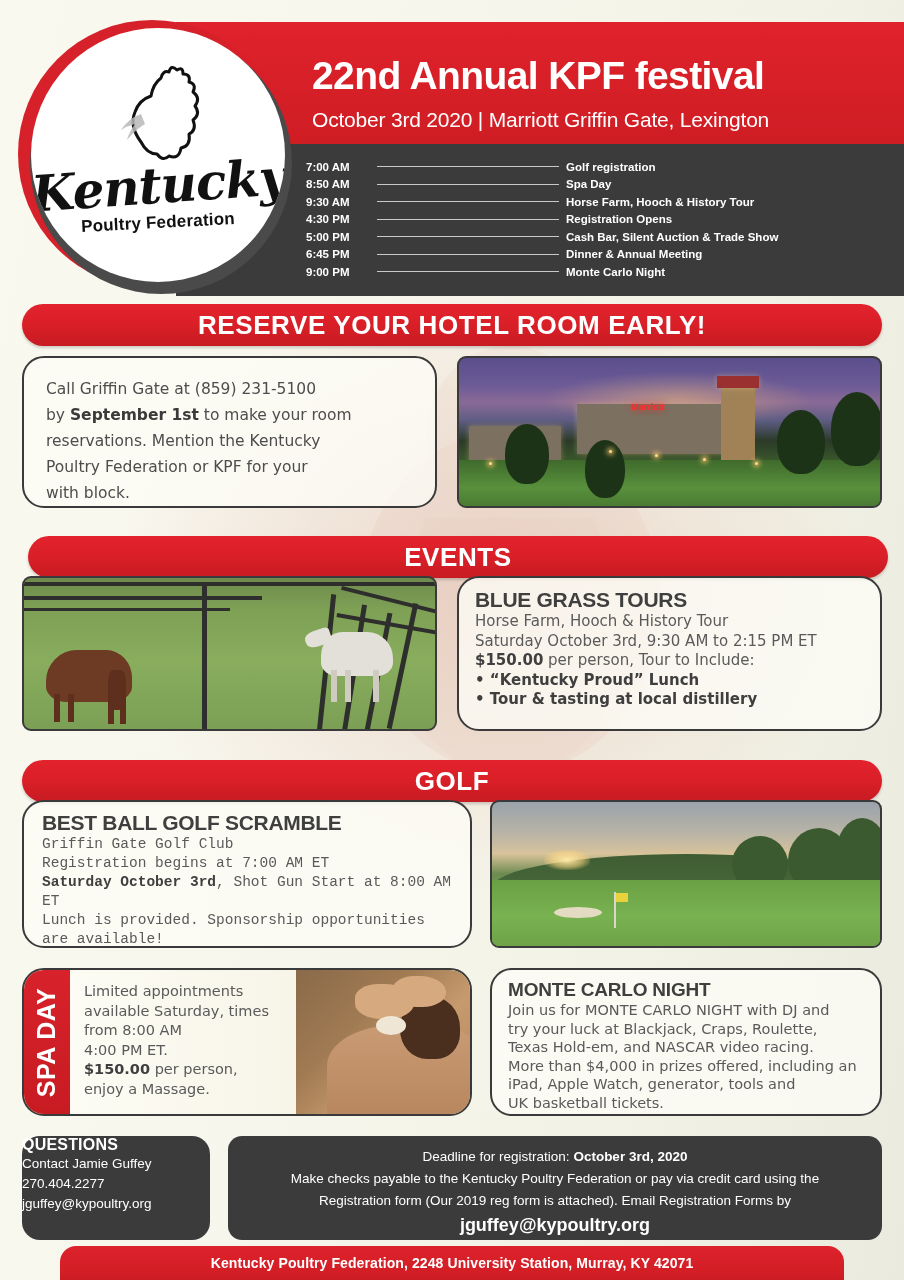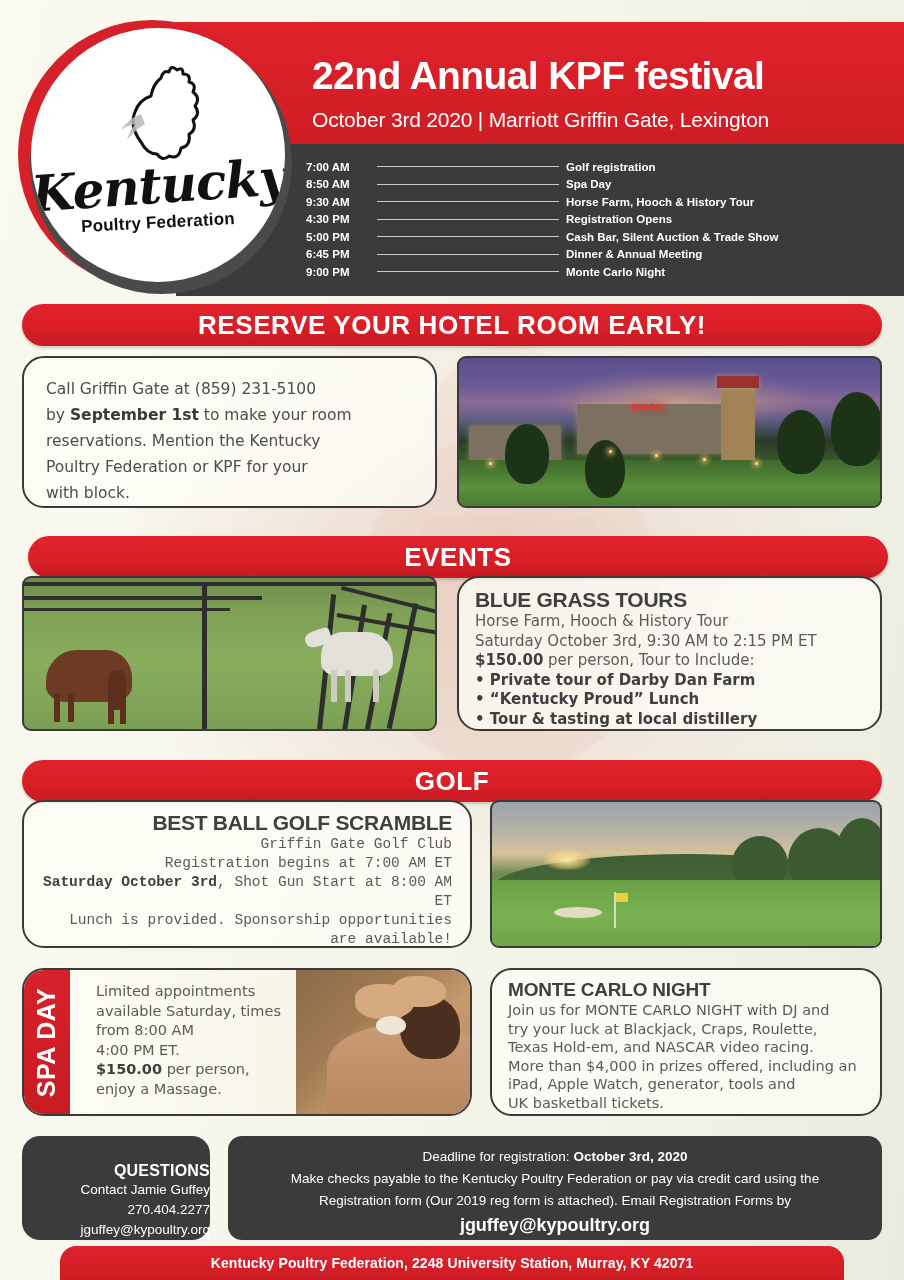--- a/index.html
+++ b/index.html
@@ -225,21 +225,21 @@
   .hp-leg { position: absolute; width: 6px; background: inherit; }
 
   
   .card-tours { left: 457px; top: 576px; width: 425px; height: 155px; padding: 10px 16px; }
   .tours-title { font-size: 21px; font-weight: bold; color: #3f3f3f; letter-spacing: -0.3px; }
   .tours-line { font-size: 15px; color: #5a5a5a; line-height: 19.5px; font-family: "DejaVu Sans", sans-serif; }
   .tours-line b { color: #3f3f3f; }
   .tours-bullet { font-size: 15px; color: #3f3f3f; font-weight: bold; line-height: 19.5px; font-family: "DejaVu Sans", sans-serif; }
 
   
-  .card-golf { left: 22px; top: 800px; width: 450px; height: 148px; padding: 9px 18px; text-align: right; }
+  .card-golf { left: 22px; top: 800px; width: 450px; height: 148px; padding: 9px 18px; }
   .golf-title { font-size: 21px; font-weight: bold; color: #3f3f3f; letter-spacing: -0.3px; }
   .golf-line { font-size: 14.5px; color: #5a5a5a; line-height: 19px; font-family: Liberation Mono, monospace; }
   .golf-line b { color: #3f3f3f; }
 
   
   .photo-golf {
     left: 490px; top: 800px; width: 392px; height: 148px;
     background: linear-gradient(180deg, #9aa3ab 0%, #b9b4a6 22%, #d8c39a 36%, #6d8a52 50%, #6fa04a 62%, #7cb154 100%);
   }
   .gp-sun {
@@ -274,21 +274,21 @@
     transform: rotate(-90deg);
     white-space: nowrap;
     color: #fff; font-size: 25px; font-weight: bold; letter-spacing: 0.5px;
   }
   .spa-body {
     flex: 1 1 auto;
     display: flex;
   }
   .spa-text {
     width: 226px; flex: none;
-    padding: 12px 12px 10px 26px;
+    padding: 12px 12px 10px 14px;
     background: linear-gradient(90deg, #fdfcf4 0%, #f7f5e8 100%);
   }
   .spa-line { font-size: 14.5px; color: #5a5a5a; line-height: 19.5px; font-family: "DejaVu Sans", sans-serif; }
   .spa-line b { color: #3f3f3f; }
   .spa-photo {
     flex: 1 1 auto;
     background: linear-gradient(135deg, #8a6a4a 0%, #a07a52 35%, #c79a6e 62%, #b2835c 100%);
     position: relative;
   }
   .sp-body {
@@ -313,22 +313,22 @@
   .monte-title { font-size: 19px; font-weight: bold; color: #3f3f3f; letter-spacing: -0.2px; }
   .monte-line { font-size: 14.5px; color: #5a5a5a; line-height: 18.5px; font-family: "DejaVu Sans", sans-serif; }
 
   
   .footer-questions {
     position: absolute;
     left: 22px; top: 1136px; width: 188px; height: 104px;
     background: #3b3b3b;
     border-radius: 18px;
     color: #fff;
-    text-align: right;
-    padding-top: 26px;
+    text-align: left;
+    padding-top: 0;
   }
   .fq-title { font-size: 16px; font-weight: bold; letter-spacing: 0.2px; }
   .fq-line { font-size: 13.5px; line-height: 20px; }
 
   .footer-info {
     position: absolute;
     left: 228px; top: 1136px; width: 654px; height: 104px;
     background: #3b3b3b;
     border-radius: 14px;
     color: #fff;
@@ -479,21 +479,20 @@
       <div class="hp-leg" style="left:52px; top:38px; height:32px; background:#cfcbc0;"></div>
       <div style="position:absolute; left:-16px; top:-2px; width:26px; height:16px; background:#e2e0d8; border-radius:40% 20% 20% 40%; transform:rotate(-18deg);"></div>
     </div>
   </div>
 
   <div class="card card-tours">
     <div class="tours-title">BLUE GRASS TOURS</div>
     <div class="tours-line">Horse Farm, Hooch &amp; History Tour</div>
     <div class="tours-line">Saturday October 3rd, 9:30 AM to 2:15 PM ET</div>
     <div class="tours-line"><b>$150.00</b><span> per person, Tour to Include:</span></div>
-    <div class="tours-bullet">• Private tour of Darby Dan Farm</div>
     <div class="tours-bullet">• “Kentucky Proud” Lunch</div>
     <div class="tours-bullet">• Tour &amp; tasting at local distillery</div>
   </div>
 
   <div class="banner banner-golf">GOLF</div>
 
   <div class="card card-golf">
     <div class="golf-title">BEST BALL GOLF SCRAMBLE</div>
     <div class="golf-line">Griffin Gate Golf Club</div>
     <div class="golf-line">Registration begins at 7:00 AM ET</div>

